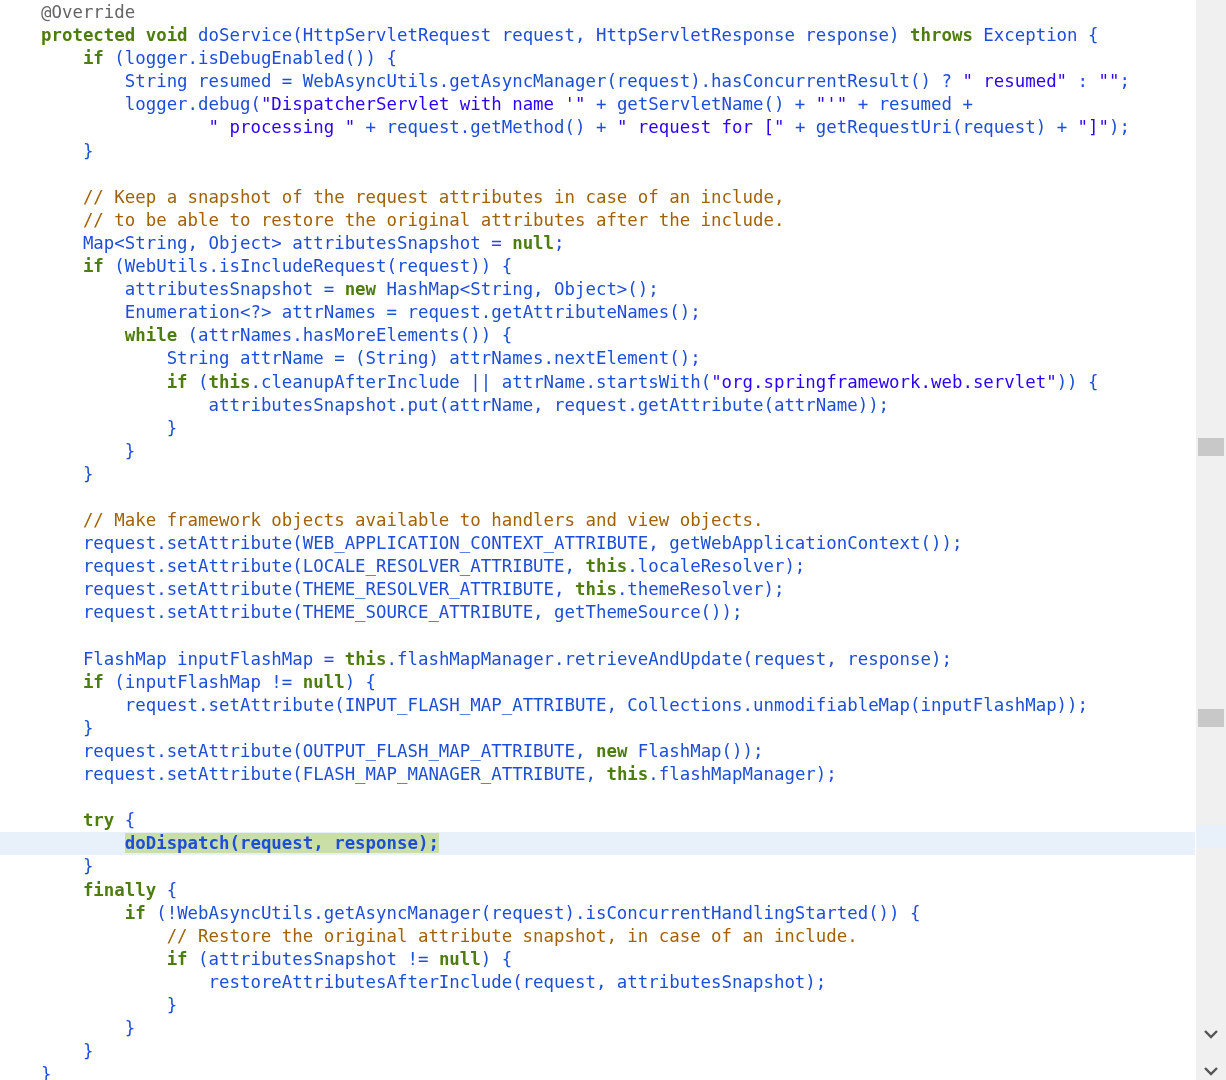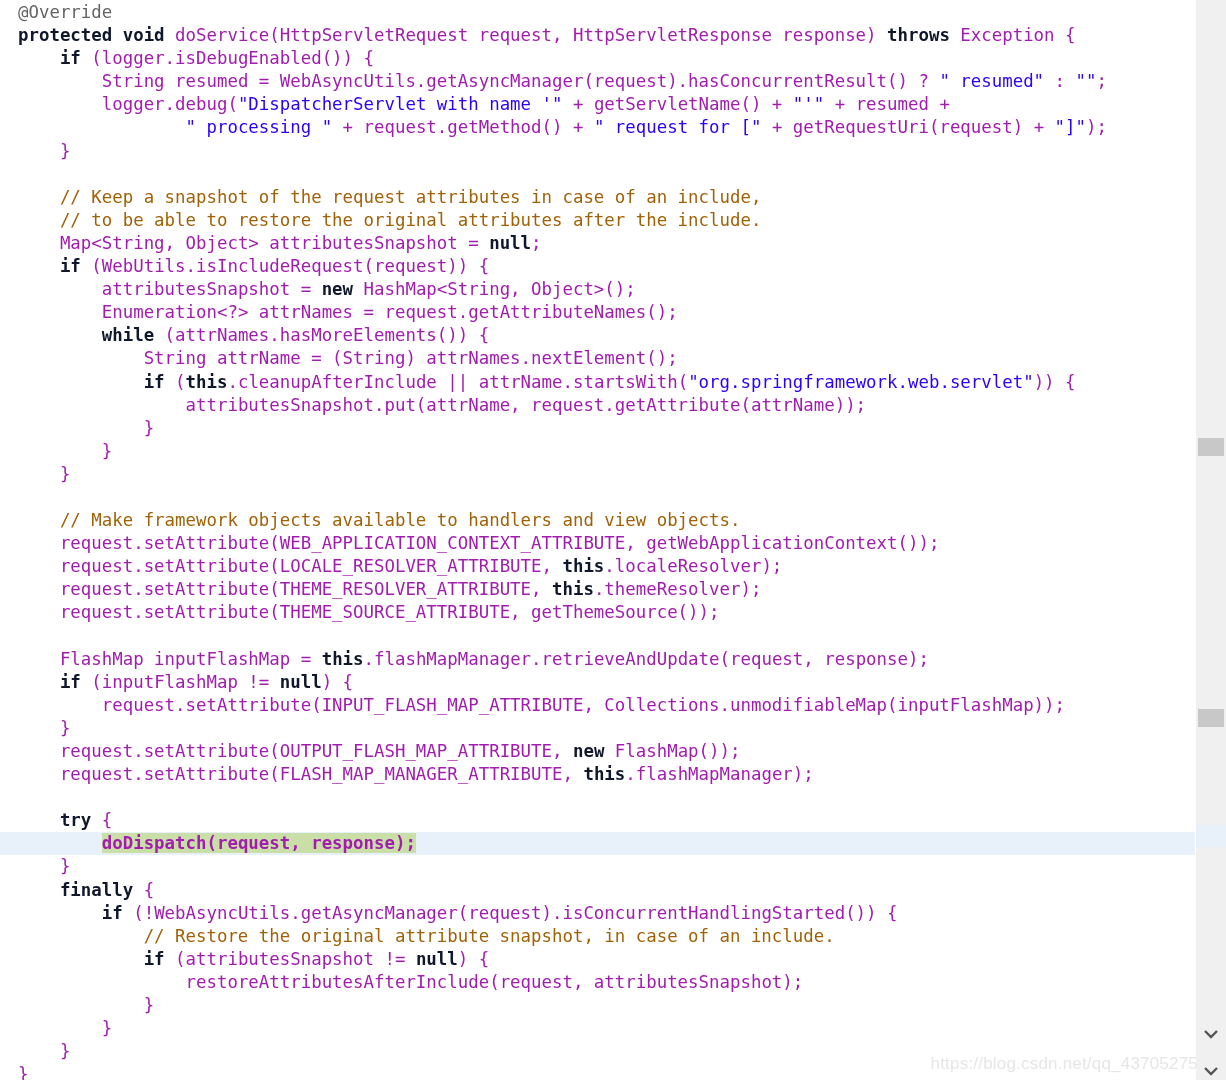--- a/index.html
+++ b/index.html
@@ -42,41 +42,41 @@
     font-size: 17.4px;
     line-height: 23.1px;
     letter-spacing: 0px;
     white-space: pre;
     color: #000000;
   }
 
   .line {
     position: relative;
     height: 23.1px;
-    padding-left: 18px;
+    padding-left: 41px;
     white-space: pre;
   }
 
   
   .line.current {
     background: #e8f0fa;
     font-weight: bold;
   }
 
   
   .sel {
     background: #cadfa8;
   }
 
   
-  .kw      { color: #0f172a; font-weight: bold; text-align: center; }
+  .kw      { color: #4d7c0f; font-weight: bold; text-align: center; }
   .str     { color: #2a00ff; }
   .cmt     { color: #a16207; }
   .ann     { color: #646464; }
-  .plain   { color: #a21caf; }
+  .plain   { color: #1d4ed8; }
 
   
   .ruler {
     position: absolute;
     right: 0;
     top: 0;
     width: 30px;
     height: 1080px;
     background: #f0f0f0;
     border-left: 1px solid #ffffff;
@@ -142,15 +142,14 @@
           <path d="M2 2 L8 8 L14 2" fill="none" stroke="#555555" stroke-width="2.4"></path>
         </svg>
     </div>
     <div class="chev c2">
       <svg width="16" height="10" viewBox="0 0 16 10">
           <path d="M2 2 L8 8 L14 2" fill="none" stroke="#555555" stroke-width="2.4"></path>
         </svg>
     </div>
   </div>
 
-  <div class="watermark">https://blog.csdn.net/qq_43705275</div>
 
 </div>
 
 </body></html>

